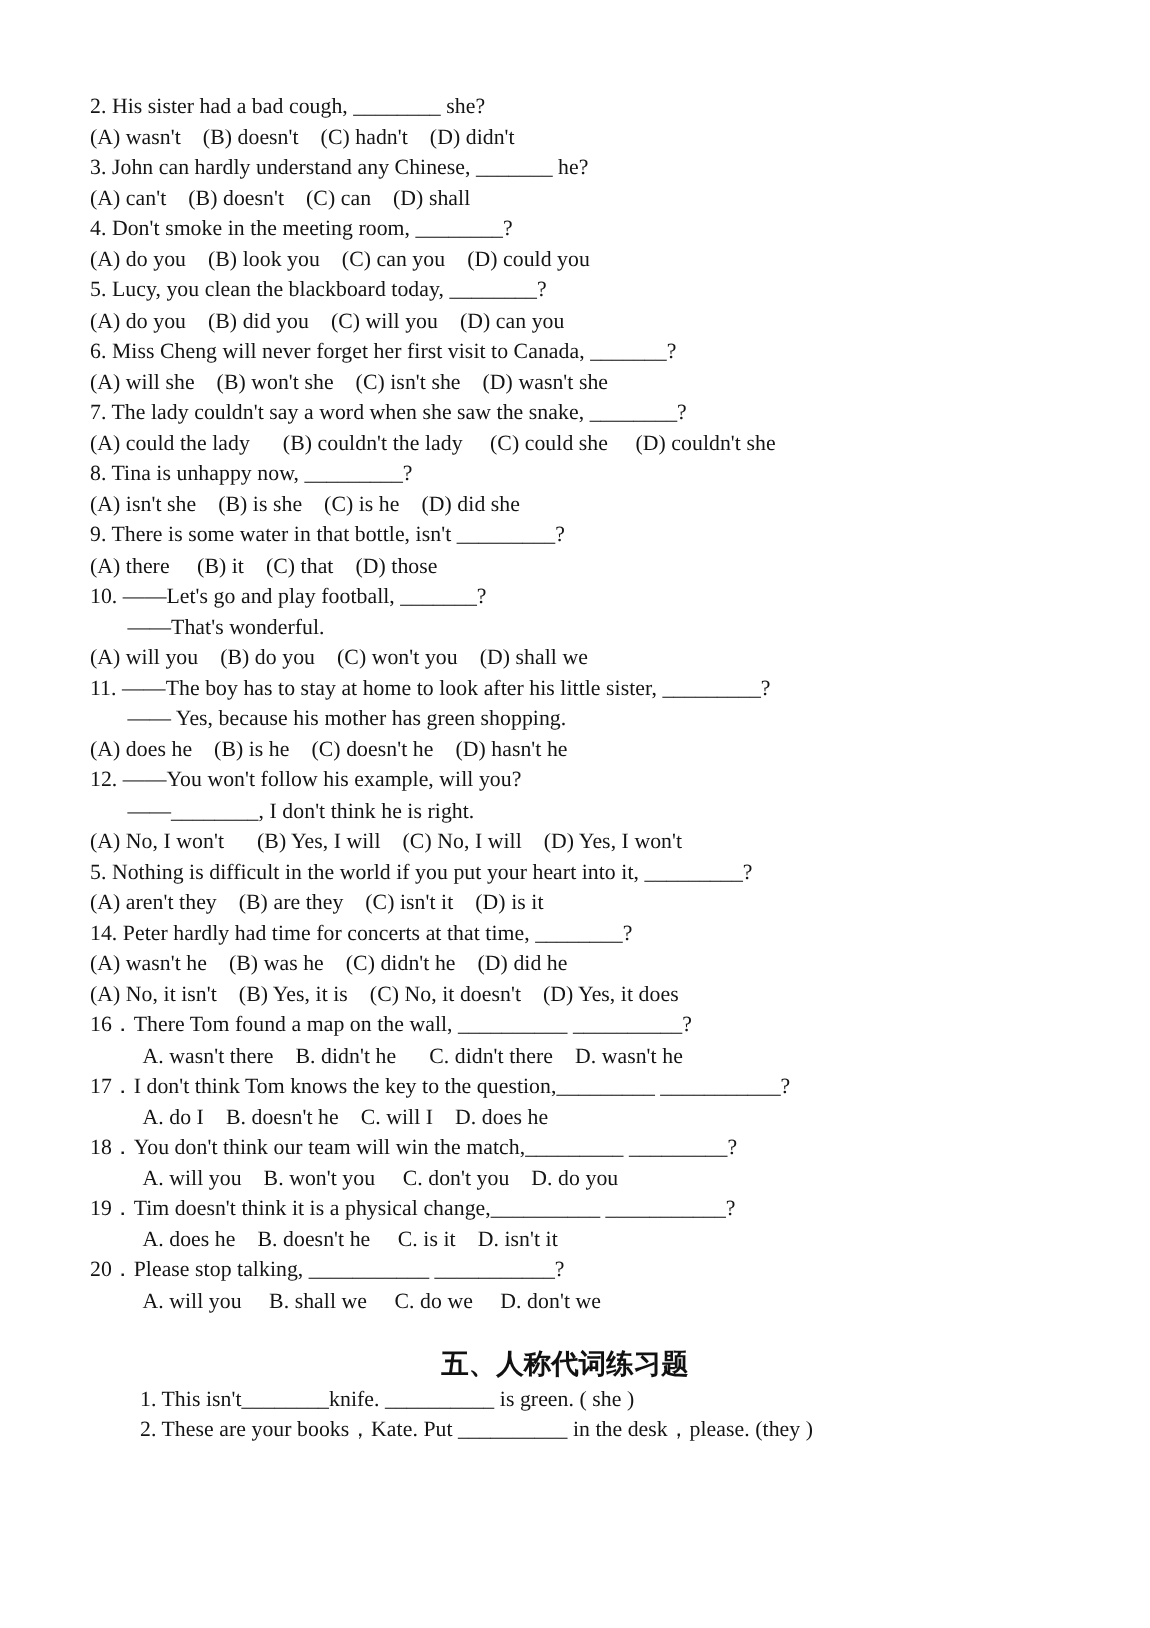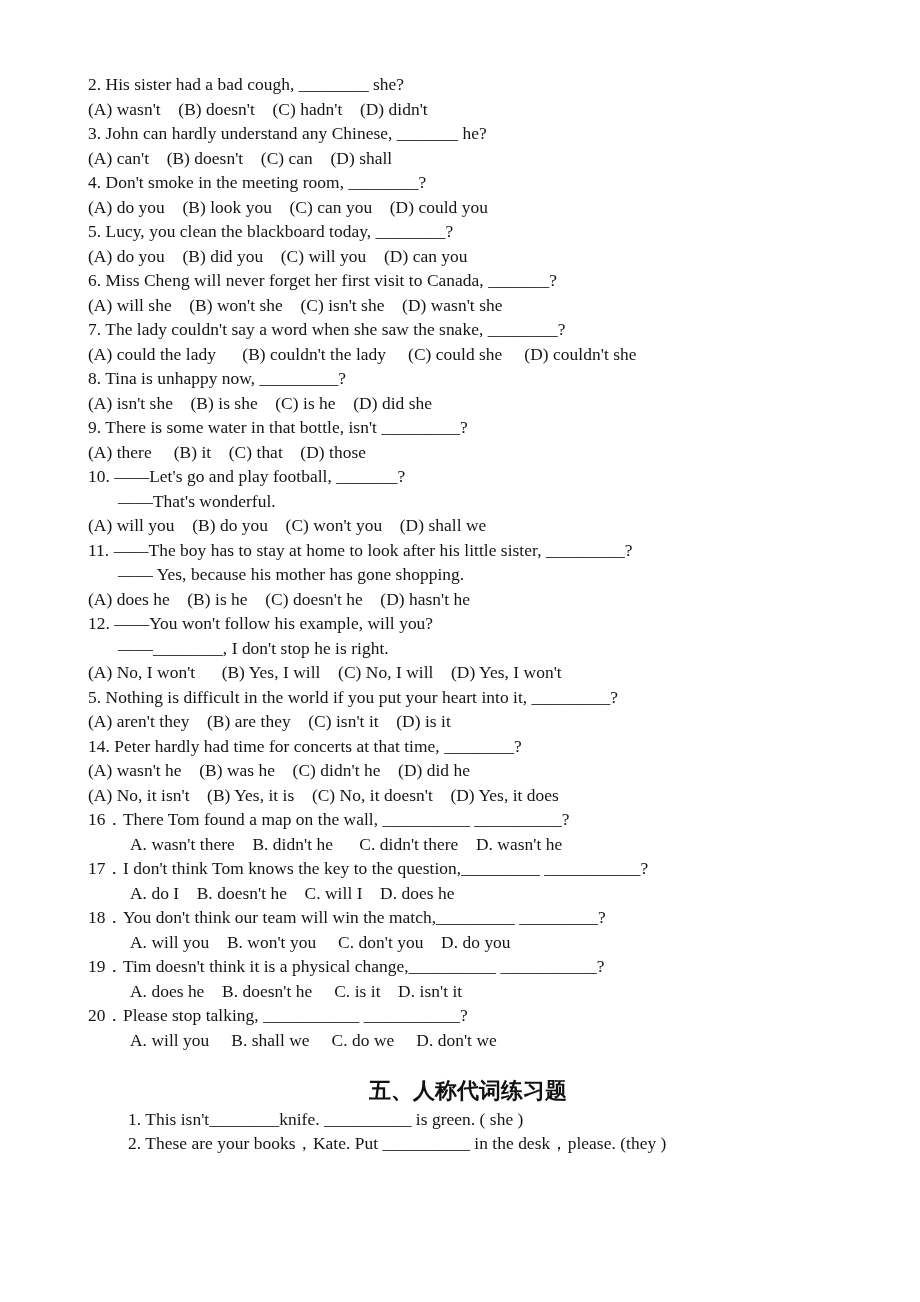--- a/index.html
+++ b/index.html
@@ -11,21 +11,21 @@
     width: 920px;
     height: 1302px;
     position: relative;
     font-family: "Liberation Serif", "DejaVu Serif", serif;
     color: #111111;
     overflow: hidden;
   }
 
   #page {
     position: absolute;
-    left: 16px;
+    left: 0;
     top: 0;
     width: 856px;
     height: 1302px;
   }
 
   .doc-body {
     position: absolute;
     left: 72px;
     top: 72px;
     width: 800px;
@@ -84,25 +84,25 @@
     <div class="line">8. Tina is unhappy now, _________?</div>
     <div class="line">(A) isn't she    (B) is she    (C) is he    (D) did she</div>
     <div class="line">9. There is some water in that bottle, isn't _________?</div>
     <div class="line">(A) there     (B) it    (C) that    (D) those</div>
 
     <div class="line">10. ——Let's go and play football, _______?</div>
     <div class="line indent-1">——That's wonderful.</div>
     <div class="line">(A) will you    (B) do you    (C) won't you    (D) shall we</div>
 
     <div class="line">11. ——The boy has to stay at home to look after his little sister, _________?</div>
-    <div class="line indent-1">—— Yes, because his mother has gone shopping.</div>
+    <div class="line indent-1">—— Yes, because his mother has green shopping.</div>
     <div class="line">(A) does he    (B) is he    (C) doesn't he    (D) hasn't he</div>
 
     <div class="line">12. ——You won't follow his example, will you?</div>
-    <div class="line indent-1">——________, I don't stop he is right.</div>
+    <div class="line indent-1">——________, I don't think he is right.</div>
     <div class="line">(A) No, I won't      (B) Yes, I will    (C) No, I will    (D) Yes, I won't</div>
 
     <div class="line">5. Nothing is difficult in the world if you put your heart into it, _________?</div>
     <div class="line">(A) aren't they    (B) are they    (C) isn't it    (D) is it</div>
     <div class="line">14. Peter hardly had time for concerts at that time, ________?</div>
     <div class="line">(A) wasn't he    (B) was he    (C) didn't he    (D) did he</div>
 
     <div class="line">(A) No, it isn't    (B) Yes, it is    (C) No, it doesn't    (D) Yes, it does</div>
 
     <div class="line">16．There Tom found a map on the wall, __________ __________?</div>

